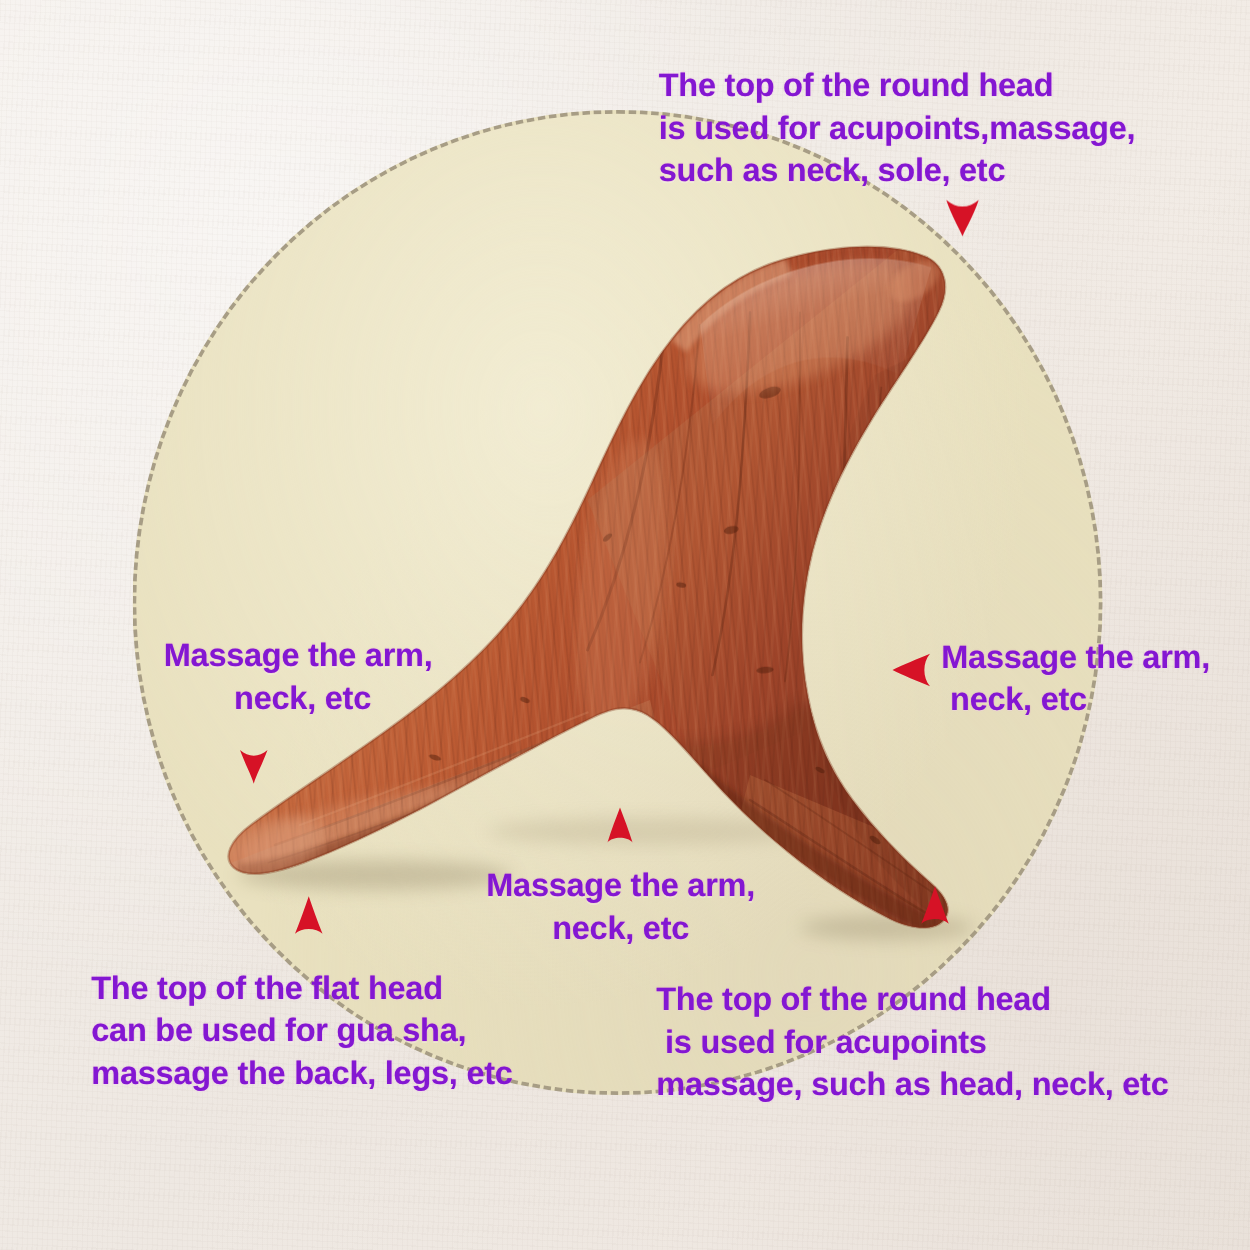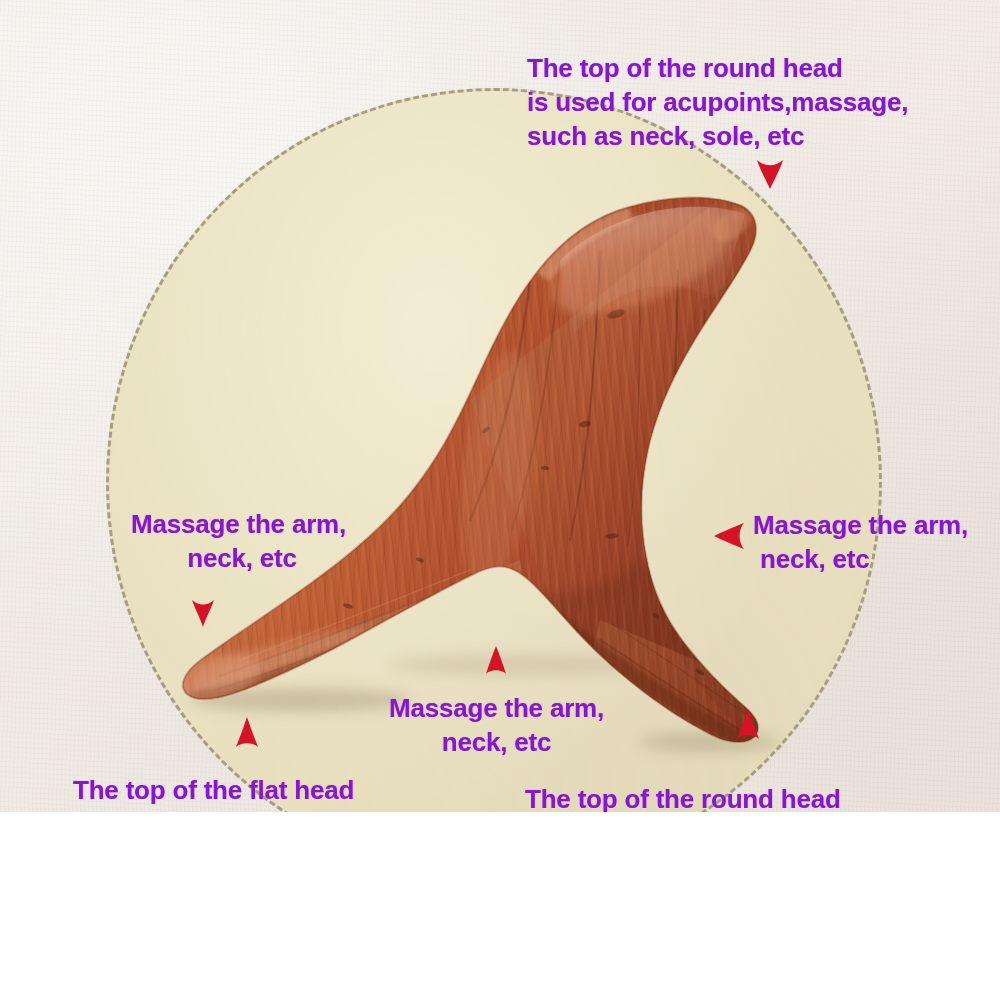--- a/index.html
+++ b/index.html
@@ -3,21 +3,21 @@
 <meta charset="utf-8">
 <style>
   html, body {
     margin: 0;
     padding: 0;
     background: #ffffff;
   }
   #stage {
     position: relative;
     width: 1000px;
-    height: 812px;
+    height: 1000px;
     overflow: hidden;
     background: #fef9c3;
     font-family: "Liberation Sans", sans-serif;
   }
   
   #paper-texture {
     position: absolute;
     inset: 0;
     background:
       radial-gradient(ellipse at 22% 18%, rgba(255,255,255,0.55), rgba(255,255,255,0) 55%),
@@ -344,21 +344,21 @@
  neck, etc</div>
 
   <div class="callout" id="callout-right">Massage the arm,
  neck, etc</div>
 
   <div class="callout" id="callout-center">Massage the arm,
 neck, etc</div>
 
   <div class="callout" id="callout-bottom-left">The top of the flat head
 can be used for gua sha,
-massage the neck, legs, etc</div>
+massage the back, legs, etc</div>
 
   <div class="callout" id="callout-bottom-right">The top of the round head
  is used for acupoints
 massage, such as head, neck, etc</div>
 
   <div class="arrow" id="arrow-top">
     <svg viewBox="0 0 30 32">
         <path d="M2 2 C 10 9, 20 9, 28 2 C 24 14, 18 24, 15 31 C 12 24, 6 14, 2 2 Z" fill="#d61226"></path>
       </svg>
   </div>

